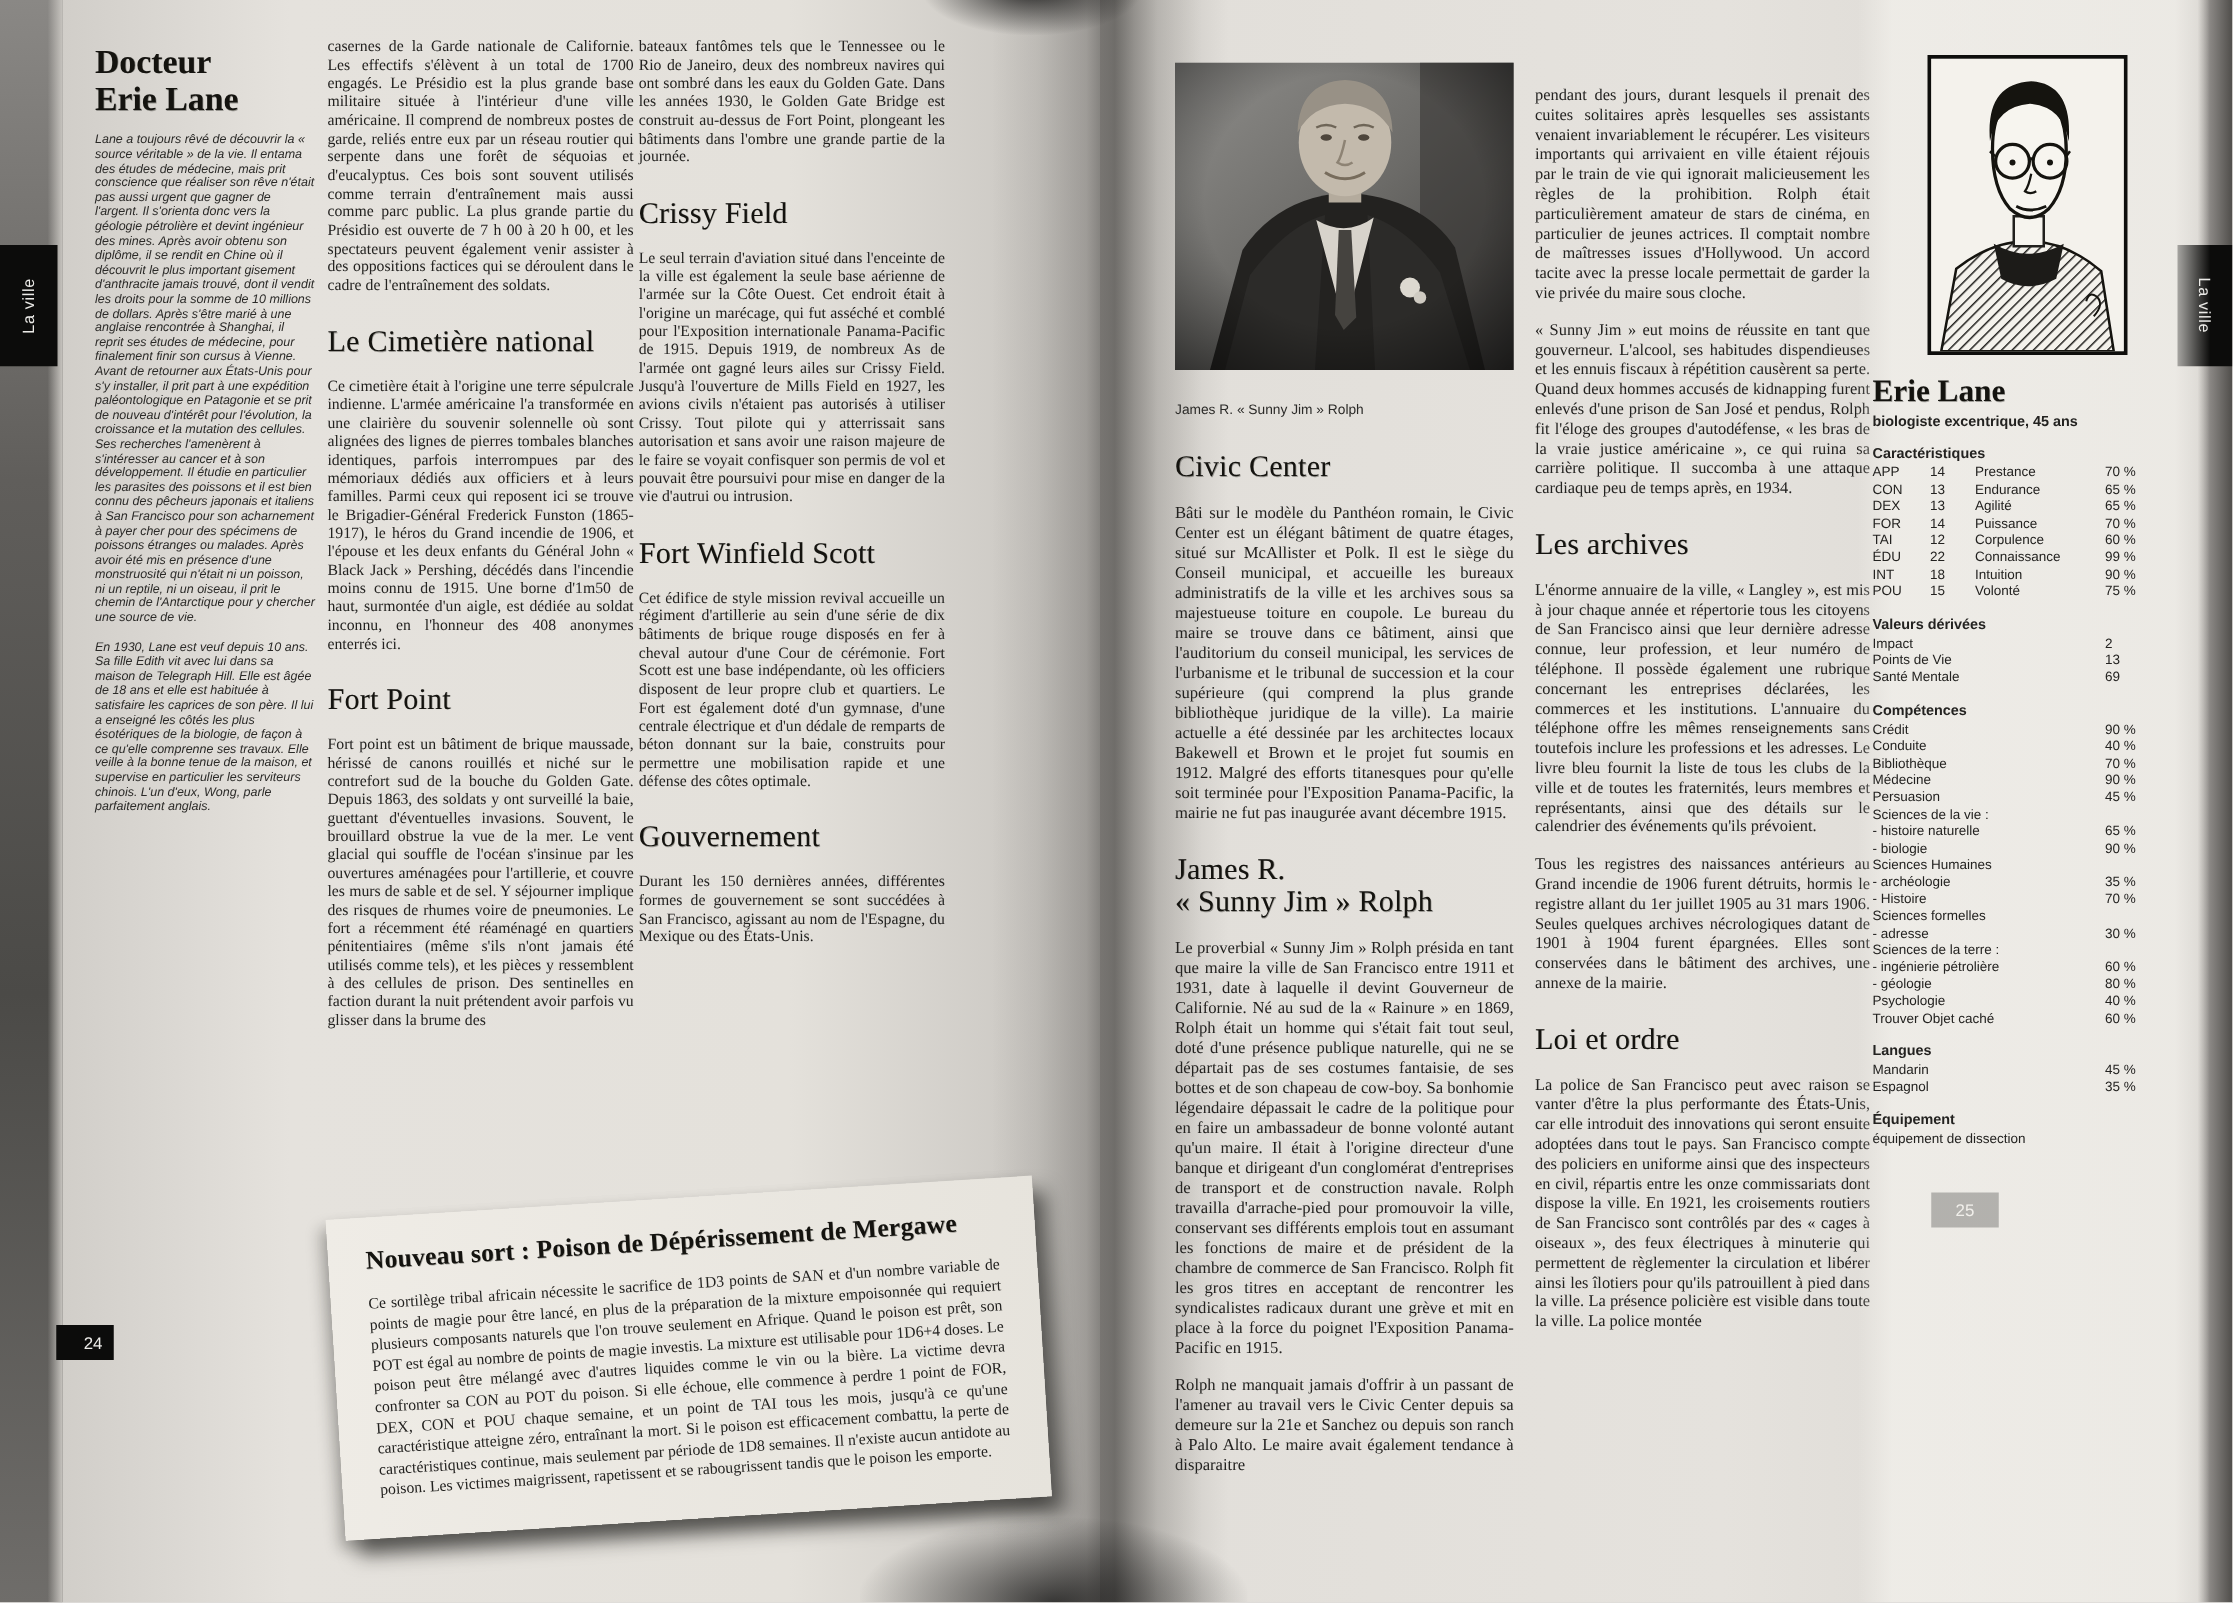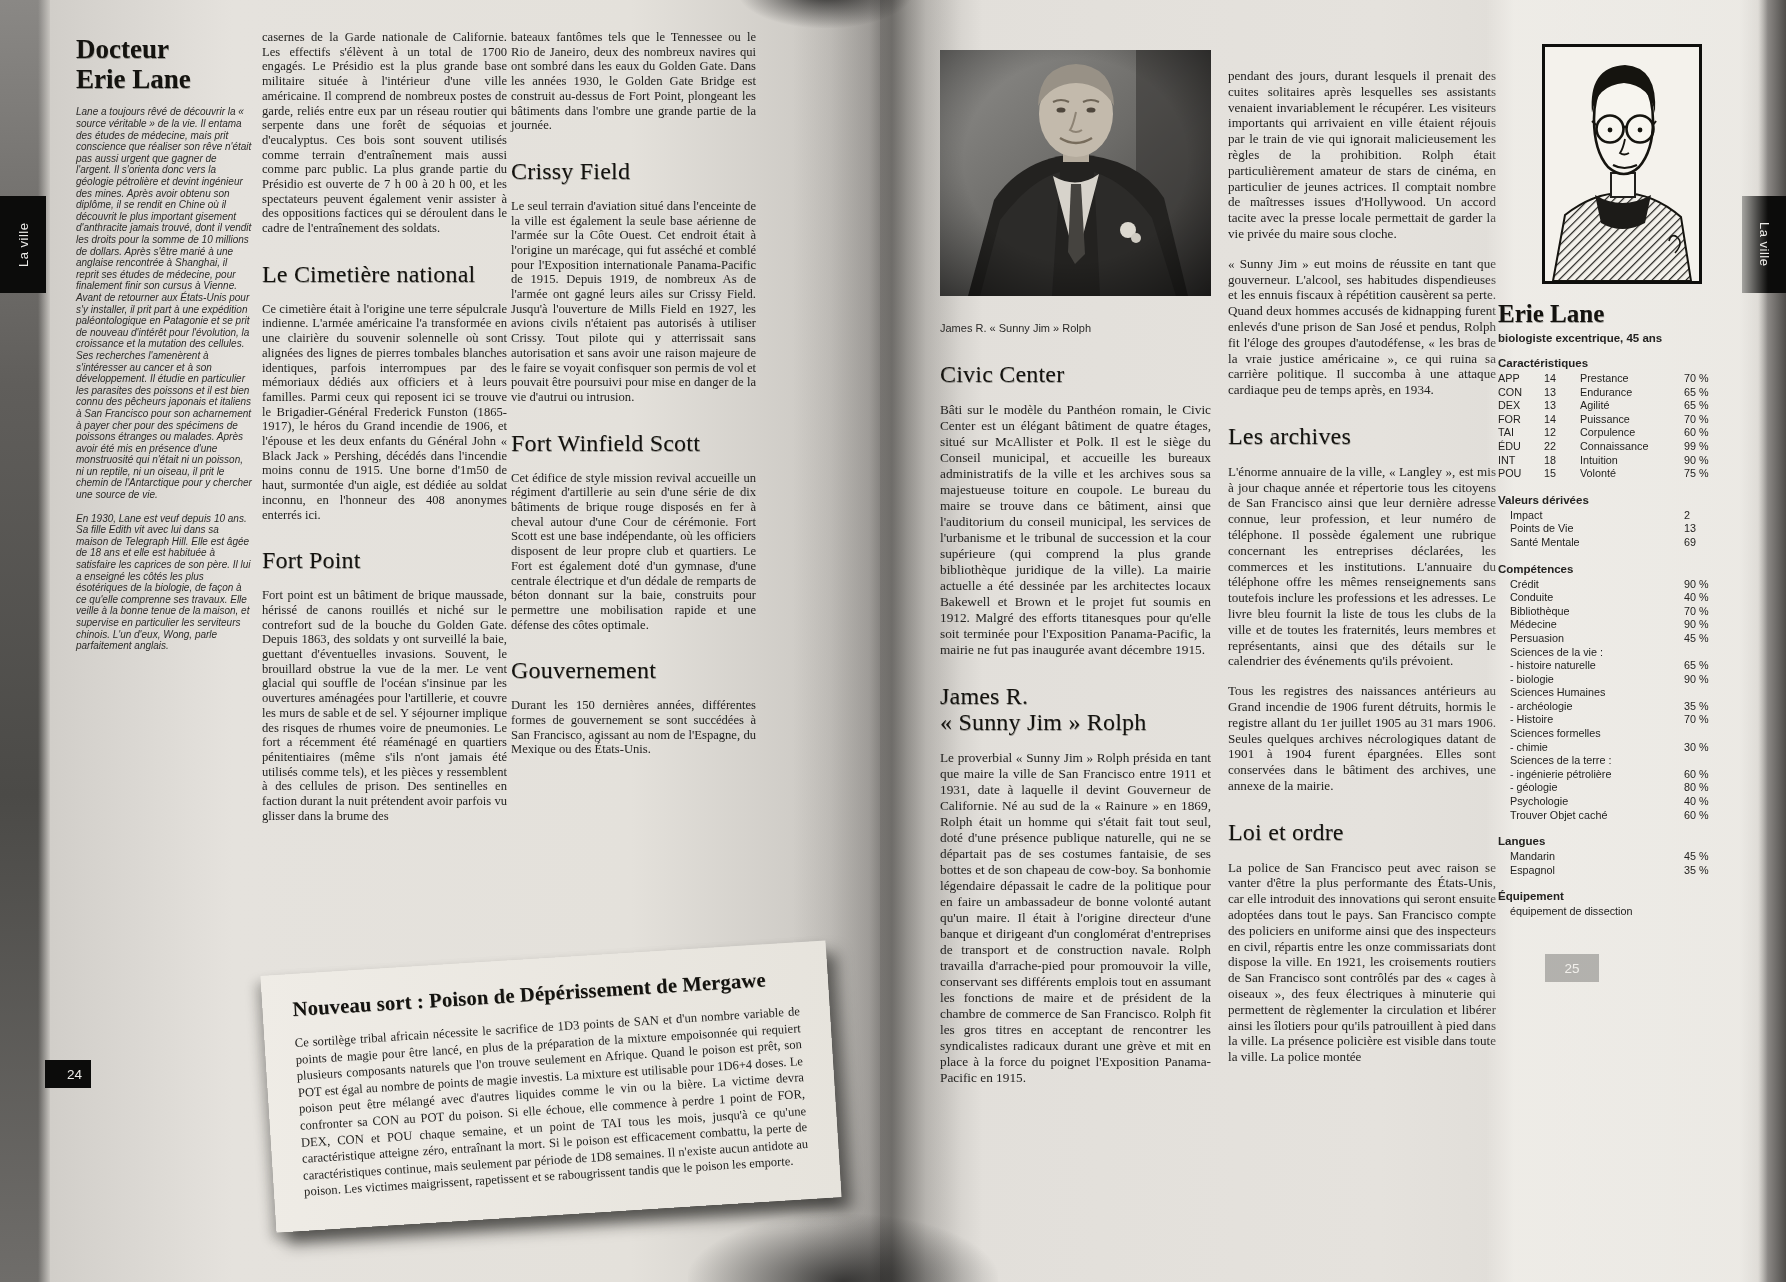--- a/index.html
+++ b/index.html
@@ -61,21 +61,21 @@
   
   .stat-bg{position:absolute;left:1486px;top:0;width:282px;height:100%;pointer-events:none;
     background:linear-gradient(90deg,rgba(243,241,236,0),rgba(243,241,236,.72) 10%,rgba(243,241,236,.72) 90%,rgba(243,241,236,0));}
   #statcol{position:absolute;left:1498px;top:44px;width:244px;font-family:"Liberation Sans",sans-serif;color:#232220;}
   .portrait{margin-left:44px;width:154px;height:234px;border:3px solid #0e0e0c;background:#f4f2ec;line-height:0;}
   .sname{margin-top:16px;font-family:"Liberation Serif",serif;font-weight:700;font-size:25px;color:#14130f;
          text-shadow:.5px .5px 0 rgba(20,19,15,.35);}
   .ssub{margin-top:4px;font-weight:700;font-size:11.5px;}
   .ssec{margin-top:13px;}
   .stitle{font-weight:700;font-size:11.5px;margin-bottom:3px;}
-  .srow{display:flex;font-size:10.8px;line-height:13.6px;margin-left:12px;}
+  .srow{display:flex;font-size:10.8px;line-height:13.6px;}
   .srow .lbl{flex:1;}
   .srow .val{width:58px;}
   .crow{display:flex;font-size:10.8px;line-height:13.6px;}
   .crow .ab{width:46px;}
   .crow .sc{width:36px;}
   .crow .cl{flex:1;}
   .crow .cp{width:58px;}
 
   
   #spellbox{position:absolute;left:268px;top:958px;width:566px;box-sizing:border-box;
@@ -173,20 +173,21 @@
       </svg>
     </div>
     <div class="caption">James R. « Sunny Jim » Rolph</div>
     <div class="colhead">Civic Center</div>
     <p>Bâti sur le modèle du Panthéon romain, le Civic Center est un élégant bâtiment de quatre étages, situé sur McAllister et Polk. Il est le siège du Conseil municipal, et accueille les bureaux administratifs de la ville et les archives sous sa majestueuse toiture en coupole. Le bureau du maire se trouve dans ce bâtiment, ainsi que l'auditorium du conseil municipal, les services de l'urbanisme et le tribunal de succession et la cour supérieure (qui comprend la plus grande bibliothèque juridique de la ville). La mairie actuelle a été dessinée par les architectes locaux Bakewell et Brown et le projet fut soumis en 1912. Malgré des efforts titanesques pour qu'elle soit terminée pour l'Exposition Panama-Pacific, la mairie ne fut pas inaugurée avant décembre 1915.</p>
     <div class="colhead">
       <div>James R.</div>
       <div>« Sunny Jim » Rolph</div>
     </div>
     <p>Le proverbial « Sunny Jim » Rolph présida en tant que maire la ville de San Francisco entre 1911 et 1931, date à laquelle il devint Gouverneur de Californie. Né au sud de la « Rainure » en 1869, Rolph était un homme qui s'était fait tout seul, doté d'une présence publique naturelle, qui ne se départait pas de ses costumes fantaisie, de ses bottes et de son chapeau de cow-boy. Sa bonhomie légendaire dépassait le cadre de la politique pour en faire un ambassadeur de bonne volonté autant qu'un maire. Il était à l'origine directeur d'une banque et dirigeant d'un conglomérat d'entreprises de transport et de construction navale. Rolph travailla d'arrache-pied pour promouvoir la ville, conservant ses différents emplois tout en assumant les fonctions de maire et de président de la chambre de commerce de San Francisco. Rolph fit les gros titres en acceptant de rencontrer les syndicalistes radicaux durant une grève et mit en place à la force du poignet l'Exposition Panama-Pacific en 1915.</p>
+    <p>Rolph ne manquait jamais d'offrir à un passant de l'amener au travail vers le Civic Center depuis sa demeure sur la 21e et Sanchez ou depuis son ranch à Palo Alto. Le maire avait également tendance à disparaitre</p>
   </div>
 
   <div id="rcol2" class="body-r2">
     <p>pendant des jours, durant lesquels il prenait des cuites solitaires après lesquelles ses assistants venaient invariablement le récupérer. Les visiteurs importants qui arrivaient en ville étaient réjouis par le train de vie qui ignorait malicieusement les règles de la prohibition. Rolph était particulièrement amateur de stars de cinéma, en particulier de jeunes actrices. Il comptait nombre de maîtresses issues d'Hollywood. Un accord tacite avec la presse locale permettait de garder la vie privée du maire sous cloche.</p>
     <p>« Sunny Jim » eut moins de réussite en tant que gouverneur. L'alcool, ses habitudes dispendieuses et les ennuis fiscaux à répétition causèrent sa perte. Quand deux hommes accusés de kidnapping furent enlevés d'une prison de San José et pendus, Rolph fit l'éloge des groupes d'autodéfense, « les bras de la vraie justice américaine », ce qui ruina sa carrière politique. Il succomba à une attaque cardiaque peu de temps après, en 1934.</p>
     <div class="colhead">Les archives</div>
     <p>L'énorme annuaire de la ville, « Langley », est mis à jour chaque année et répertorie tous les citoyens de San Francisco ainsi que leur dernière adresse connue, leur profession, et leur numéro de téléphone. Il possède également une rubrique concernant les entreprises déclarées, les commerces et les institutions. L'annuaire du téléphone offre les mêmes renseignements sans toutefois inclure les professions et les adresses. Le livre bleu fournit la liste de tous les clubs de la ville et de toutes les fraternités, leurs membres et représentants, ainsi que des détails sur le calendrier des événements qu'ils prévoient.</p>
     <p>Tous les registres des naissances antérieurs au Grand incendie de 1906 furent détruits, hormis le registre allant du 1er juillet 1905 au 31 mars 1906. Seules quelques archives nécrologiques datant de 1901 à 1904 furent épargnées. Elles sont conservées dans le bâtiment des archives, une annexe de la mairie.</p>
     <div class="colhead">Loi et ordre</div>
     <p>La police de San Francisco peut avec raison se vanter d'être la plus performante des États-Unis, car elle introduit des innovations qui seront ensuite adoptées dans tout le pays. San Francisco compte des policiers en uniforme ainsi que des inspecteurs en civil, répartis entre les onze commissariats dont dispose la ville. En 1921, les croisements routiers de San Francisco sont contrôlés par des « cages à oiseaux », des feux électriques à minuterie qui permettent de règlementer la circulation et libérer ainsi les îlotiers pour qu'ils patrouillent à pied dans la ville. La présence policière est visible dans toute la ville. La police montée</p>
@@ -363,21 +364,21 @@
             <span class="lbl">- Histoire</span>
             <span class="val">70 %</span>
           </div>
 
           <div class="srow">
             <span class="lbl">Sciences formelles</span>
             <span class="val"></span>
           </div>
 
           <div class="srow">
-            <span class="lbl">- chimie</span>
+            <span class="lbl">- adresse</span>
             <span class="val">30 %</span>
           </div>
 
           <div class="srow">
             <span class="lbl">Sciences de la terre :</span>
             <span class="val"></span>
           </div>
 
           <div class="srow">
             <span class="lbl">- ingénierie pétrolière</span>

